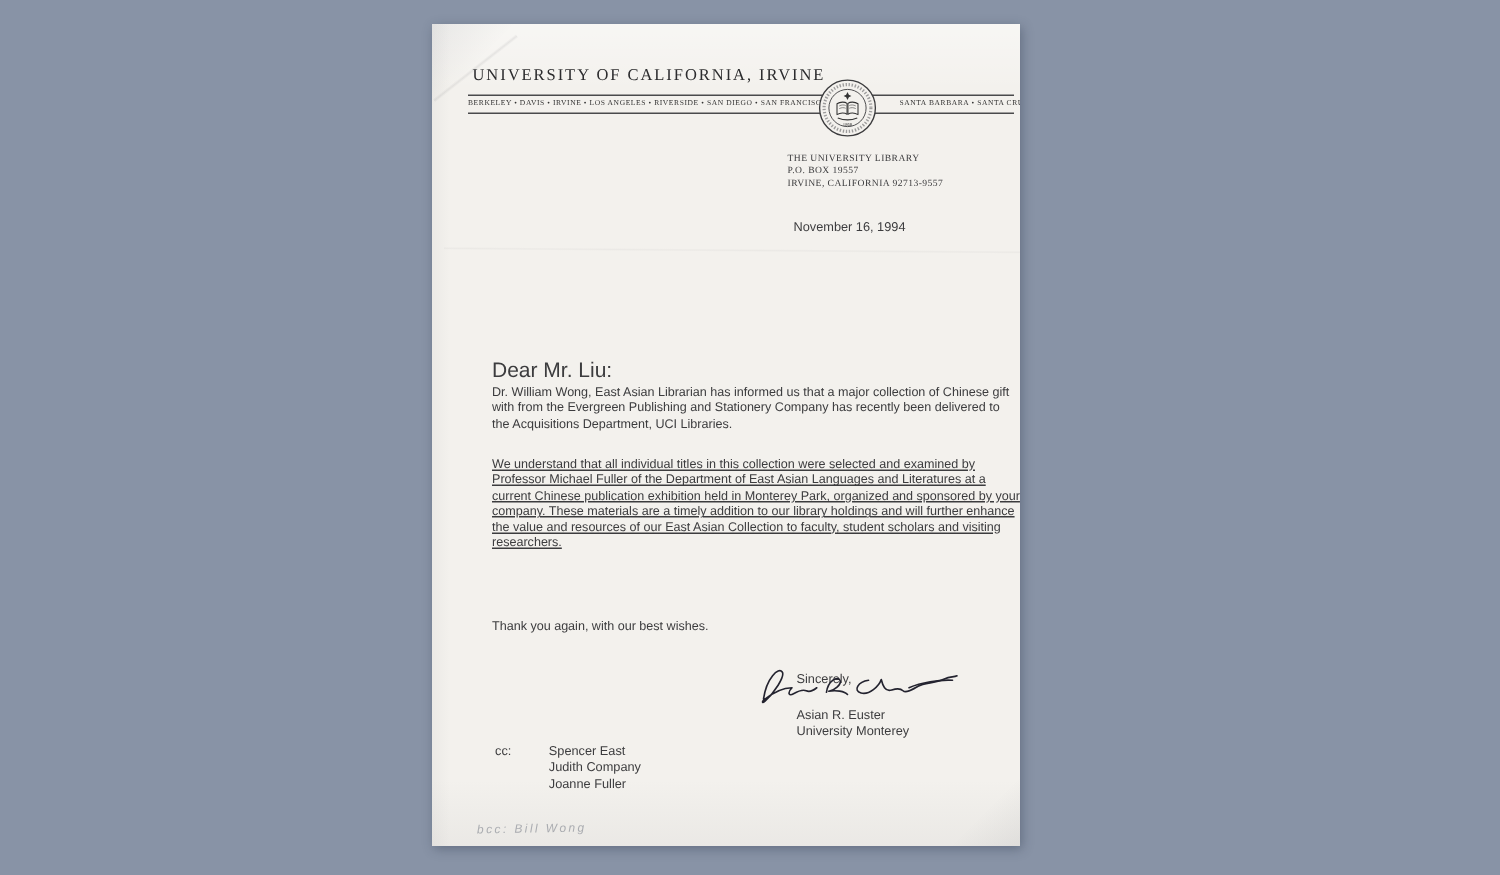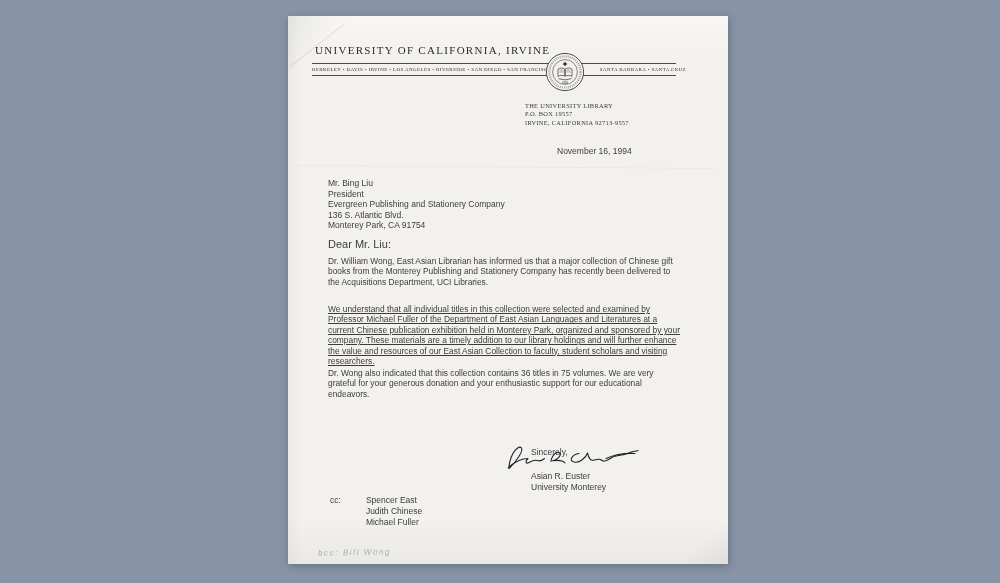--- a/index.html
+++ b/index.html
@@ -7,21 +7,21 @@
   body {
     background: #8893a6;
     font-family: "Liberation Sans", sans-serif;
     position: relative;
   }
   .stage { position: absolute; inset: 0; }
 
   .paper {
     position: absolute;
     left: 288px; top: 16px;
-    width: 440px; height: 548px;
+    width: 392px; height: 548px;
     background: #f3f1ed;
     box-shadow: 1px 2px 7px rgba(35,45,65,0.35);
     overflow: hidden;
   }
   
   .paper::before {
     content: "";
     position: absolute; inset: 0;
     background:
       linear-gradient(135deg, rgba(90,95,105,0.10), rgba(0,0,0,0) 6%),
@@ -61,31 +61,31 @@
 
   .sender-address {
     position: absolute; left: 237px; top: 86px;
     font-family: "Liberation Serif", serif;
     font-size: 6.4px; line-height: 8.4px; letter-spacing: 0.3px; color: #3a3a3c;
     white-space: nowrap;
   }
 
   .letter-date {
     position: absolute; left: 241px; top: 130px;
-    font-size: 8.5px; color: #3c3c3e; white-space: nowrap; margin-left: 28px;
+    font-size: 8.5px; color: #3c3c3e; white-space: nowrap;
   }
 
   .recipient-address {
     position: absolute; left: 40px; top: 162px;
     font-size: 8.5px; line-height: 10.6px; color: #3c3c3e;
     white-space: nowrap;
   }
   .salutation {
     position: absolute; left: 40px; top: 222px;
-    font-size: 11px; color: #3c3c3e; text-align: right;
+    font-size: 14px; color: #3c3c3e; text-align: right;
   }
   .para {
     position: absolute; left: 40px; width: 352px;
     font-size: 8.4px; line-height: 10.4px; color: #3c3c3e;
   }
   .p1 { top: 240px; }
   .p2 { top: 288px; text-decoration: underline; }
   .p3 { top: 352px; }
   .p4 { top: 396px; }
 
@@ -141,53 +141,46 @@
     </svg>
 
     <div class="sender-address">
       <div>THE UNIVERSITY LIBRARY</div>
       <div>P.O. BOX 19557</div>
       <div>IRVINE, CALIFORNIA 92713-9557</div>
     </div>
 
     <div class="letter-date">November 16, 1994</div>
 
-    <div class="recipient-address">
-      <div>Mr. Bing Liu</div>
-      <div>President</div>
-      <div>Evergreen Publishing and Stationery Company</div>
-      <div>136 S. Atlantic Blvd.</div>
-      <div>Monterey Park, CA 91754</div>
-    </div>
 
     <div class="salutation">Dear Mr. Liu:</div>
 
-    <div class="para p1">Dr. William Wong, East Asian Librarian has informed us that a major collection of Chinese gift books from the Monterey Publishing and Stationery Company has recently been delivered to the Acquisitions Department, UCI Libraries.</div>
+    <div class="para p1">Dr. William Wong, East Asian Librarian has informed us that a major collection of Chinese gift with from the Evergreen Publishing and Stationery Company has recently been delivered to the Acquisitions Department, UCI Libraries.</div>
     <div class="para p2">We understand that all individual titles in this collection were selected and examined by Professor Michael Fuller of the Department of East Asian Languages and Literatures at a current Chinese publication exhibition held in Monterey Park, organized and sponsored by your company. These materials are a timely addition to our library holdings and will further enhance the value and resources of our East Asian Collection to faculty, student scholars and visiting researchers.</div>
-    <div class="para p3">Dr. Wong also indicated that this collection contains 36 titles in 75 volumes.  We are very grateful for your generous donation and your enthusiastic support for our educational endeavors.</div>
+    <div class="para p4">Thank you again, with our best wishes.</div>
 
     <div class="sincerely">Sincerely,</div>
 
     <svg class="signature-script" viewBox="0 0 140 34">
       <g fill="none" stroke="#23232f" stroke-width="1.1" stroke-linecap="round" stroke-linejoin="round">
         <path d="M7,26 C9,12 17,4.5 19.5,8 C21.5,11 14,22 8,27.5 C6.5,29 5.5,28 7.5,26.5 C13,22 20,18.5 26,18.5 C23,21.5 23.5,24.5 27,22.5 C30,20.8 33,19.5 35.5,20.5 C37,21.2 40,20.5 42.5,18.5"></path>
         <path d="M49,21.5 C50,13.5 56.5,10.5 58,13.5 C59.3,16.2 54,20.5 50.5,20.8 C55.5,20 61,20.8 63,23"></path>
         <path d="M77,13.5 C70,14.5 66.5,20.5 72,22 C77.5,23.5 84,17.5 85.5,13 C86.5,17 88,21.5 92.5,20 C95.5,19 98,18.5 100,20.5 C102,22.5 106.5,19.5 110,17.5 C114.5,15 122,15.5 128,12.5 C131,11 134,11.5 136,10.5"></path>
         <path d="M104,18.5 C112,15 124,13 133,13.5"></path>
       </g>
     </svg>
 
     <div class="signer-name">Asian R. Euster</div>
     <div class="signer-title">University Monterey</div>
 
     <div class="cc-block">
       <div>cc:</div>
       <div>
         <div>Spencer East</div>
-        <div>Judith Chinese</div>
-        <div>Michael Fuller</div>
+        <div>Judith Company</div>
+        <div>Joanne Fuller</div>
       </div>
     </div>
 
     <div class="pencil-annotation">bcc: Bill Wong</div>
 
   </div>
 </div>
 
 </body></html>

